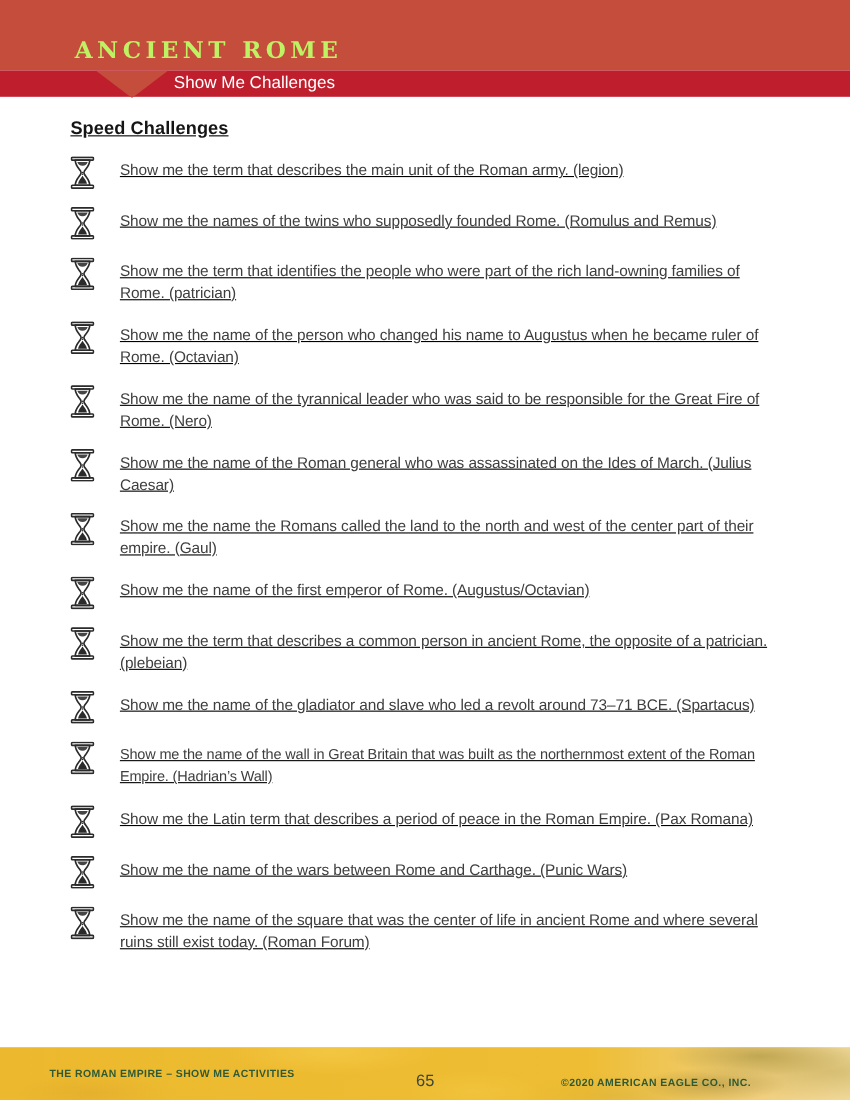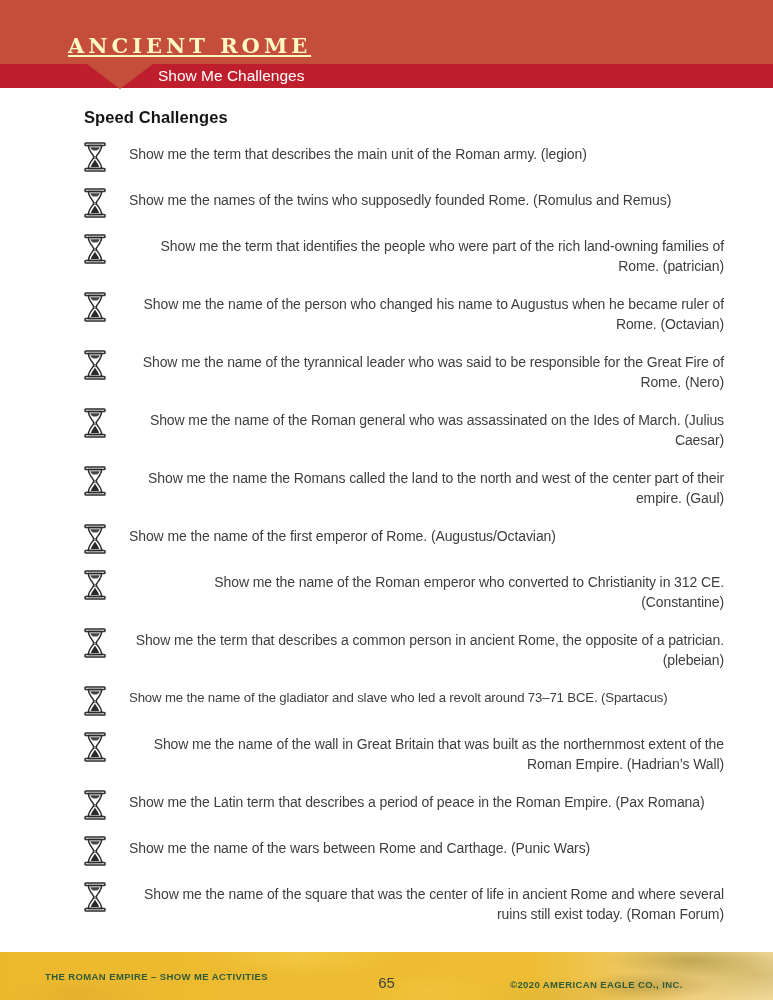--- a/index.html
+++ b/index.html
@@ -17,42 +17,41 @@
     position:absolute;left:0;top:0;width:773px;height:64px;
     background:#c44d3c;z-index:1;
   }
   .page-title{
     position:absolute;left:68px;bottom:6px;
     margin:0;
     font-family:"DejaVu Serif", serif;
     font-weight:bold;
     font-size:21px;
     letter-spacing:4px;
-    color:#fef9c3;
-    text-decoration:underline;
+    color:#bef264;
   }
   .band-sub{
     position:absolute;left:0;top:64px;width:773px;height:24px;
     background:#bf1f2d;z-index:1;
   }
   .band-sub-inner{
     position:absolute;left:158px;top:0;height:24px;
     display:flex;align-items:center;
     color:#ffffff;font-size:15.5px;font-weight:400;
   }
   .header-notch{
     position:absolute;left:87px;top:64px;width:66px;height:25px;
     background:#c44d3c;
     clip-path:polygon(0 0,100% 0,50% 100%);
     z-index:2;
   }
 
   
   .main{
-    position:absolute;left:84px;top:108px;width:640px;
+    position:absolute;left:64px;top:108px;width:640px;text-decoration:underline;
   }
   .section-heading{
     margin:0 0 16px 0;
     font-size:16.5px;
     font-weight:bold;
     color:#151515;
     letter-spacing:0.1px;
   }
   .challenge-list{
     list-style:none;margin:0;padding:0;
@@ -68,21 +67,20 @@
     margin-right:23px;
     margin-top:-1px;
   }
   .row-text{
     max-width:620px;
     font-size:14px;
     line-height:20px;
     letter-spacing:-0.1px;
     color:#3e3e3e;
     padding-top:1px;
-    text-align:right;
   }
   
   .challenge-list .row:nth-child(11) .row-text{
     font-size:13.2px;letter-spacing:-0.15px;
   }
 
   
   .footer{
     position:absolute;left:0;bottom:0;width:773px;height:48px;
     background:
@@ -259,36 +257,20 @@
         </g>
         <path d="M11 17.8 c-1.5 2.6 -3.5 4.2 -4.1 7.3 h8.2 c-0.6 -3.1 -2.6 -4.7 -4.1 -7.3 Z" fill="#2b2b2b"></path>
         <path d="M6.3 5.2 h9.4 c-0.5 2.1 -2.2 3.4 -4.7 3.4 s-4.2 -1.3 -4.7 -3.4 Z" fill="#2b2b2b" opacity="0.88"></path>
         <circle cx="11" cy="14.8" r="0.7" fill="#2b2b2b"></circle>
         <circle cx="11" cy="16.5" r="0.7" fill="#2b2b2b"></circle>
       </svg>
     </span>
     <span class="row-text">Show me the name of the first emperor of Rome. (Augustus/Octavian)</span>
   </li>
 
-  <li class="row">
-    <span class="row-icon">
-      <svg viewBox="0 0 22 30" width="22" height="30" aria-hidden="true">
-        <g fill="none" stroke="#2b2b2b" stroke-width="1.5" stroke-linejoin="round">
-          <rect x="1" y="1" width="20" height="2.6" rx="0.8"></rect>
-          <rect x="1" y="26.4" width="20" height="2.6" rx="0.8"></rect>
-          <path d="M4.4 3.6 h13.2 c0 4.6 -3.2 7.3 -4.9 10 c-0.6 1 -0.6 1.8 0 2.8 c1.7 2.7 4.9 5.4 4.9 10 H4.4 c0 -4.6 3.2 -7.3 4.9 -10 c0.6 -1 0.6 -1.8 0 -2.8 C7.6 10.9 4.4 8.2 4.4 3.6 Z"></path>
-        </g>
-        <path d="M11 17.8 c-1.5 2.6 -3.5 4.2 -4.1 7.3 h8.2 c-0.6 -3.1 -2.6 -4.7 -4.1 -7.3 Z" fill="#2b2b2b"></path>
-        <path d="M6.3 5.2 h9.4 c-0.5 2.1 -2.2 3.4 -4.7 3.4 s-4.2 -1.3 -4.7 -3.4 Z" fill="#2b2b2b" opacity="0.88"></path>
-        <circle cx="11" cy="14.8" r="0.7" fill="#2b2b2b"></circle>
-        <circle cx="11" cy="16.5" r="0.7" fill="#2b2b2b"></circle>
-      </svg>
-    </span>
-    <span class="row-text">Show me the name of the Roman emperor who converted to Christianity in 312 CE. (Constantine)</span>
-  </li>
 
   <li class="row">
     <span class="row-icon">
       <svg viewBox="0 0 22 30" width="22" height="30" aria-hidden="true">
         <g fill="none" stroke="#2b2b2b" stroke-width="1.5" stroke-linejoin="round">
           <rect x="1" y="1" width="20" height="2.6" rx="0.8"></rect>
           <rect x="1" y="26.4" width="20" height="2.6" rx="0.8"></rect>
           <path d="M4.4 3.6 h13.2 c0 4.6 -3.2 7.3 -4.9 10 c-0.6 1 -0.6 1.8 0 2.8 c1.7 2.7 4.9 5.4 4.9 10 H4.4 c0 -4.6 3.2 -7.3 4.9 -10 c0.6 -1 0.6 -1.8 0 -2.8 C7.6 10.9 4.4 8.2 4.4 3.6 Z"></path>
         </g>
         <path d="M11 17.8 c-1.5 2.6 -3.5 4.2 -4.1 7.3 h8.2 c-0.6 -3.1 -2.6 -4.7 -4.1 -7.3 Z" fill="#2b2b2b"></path>

